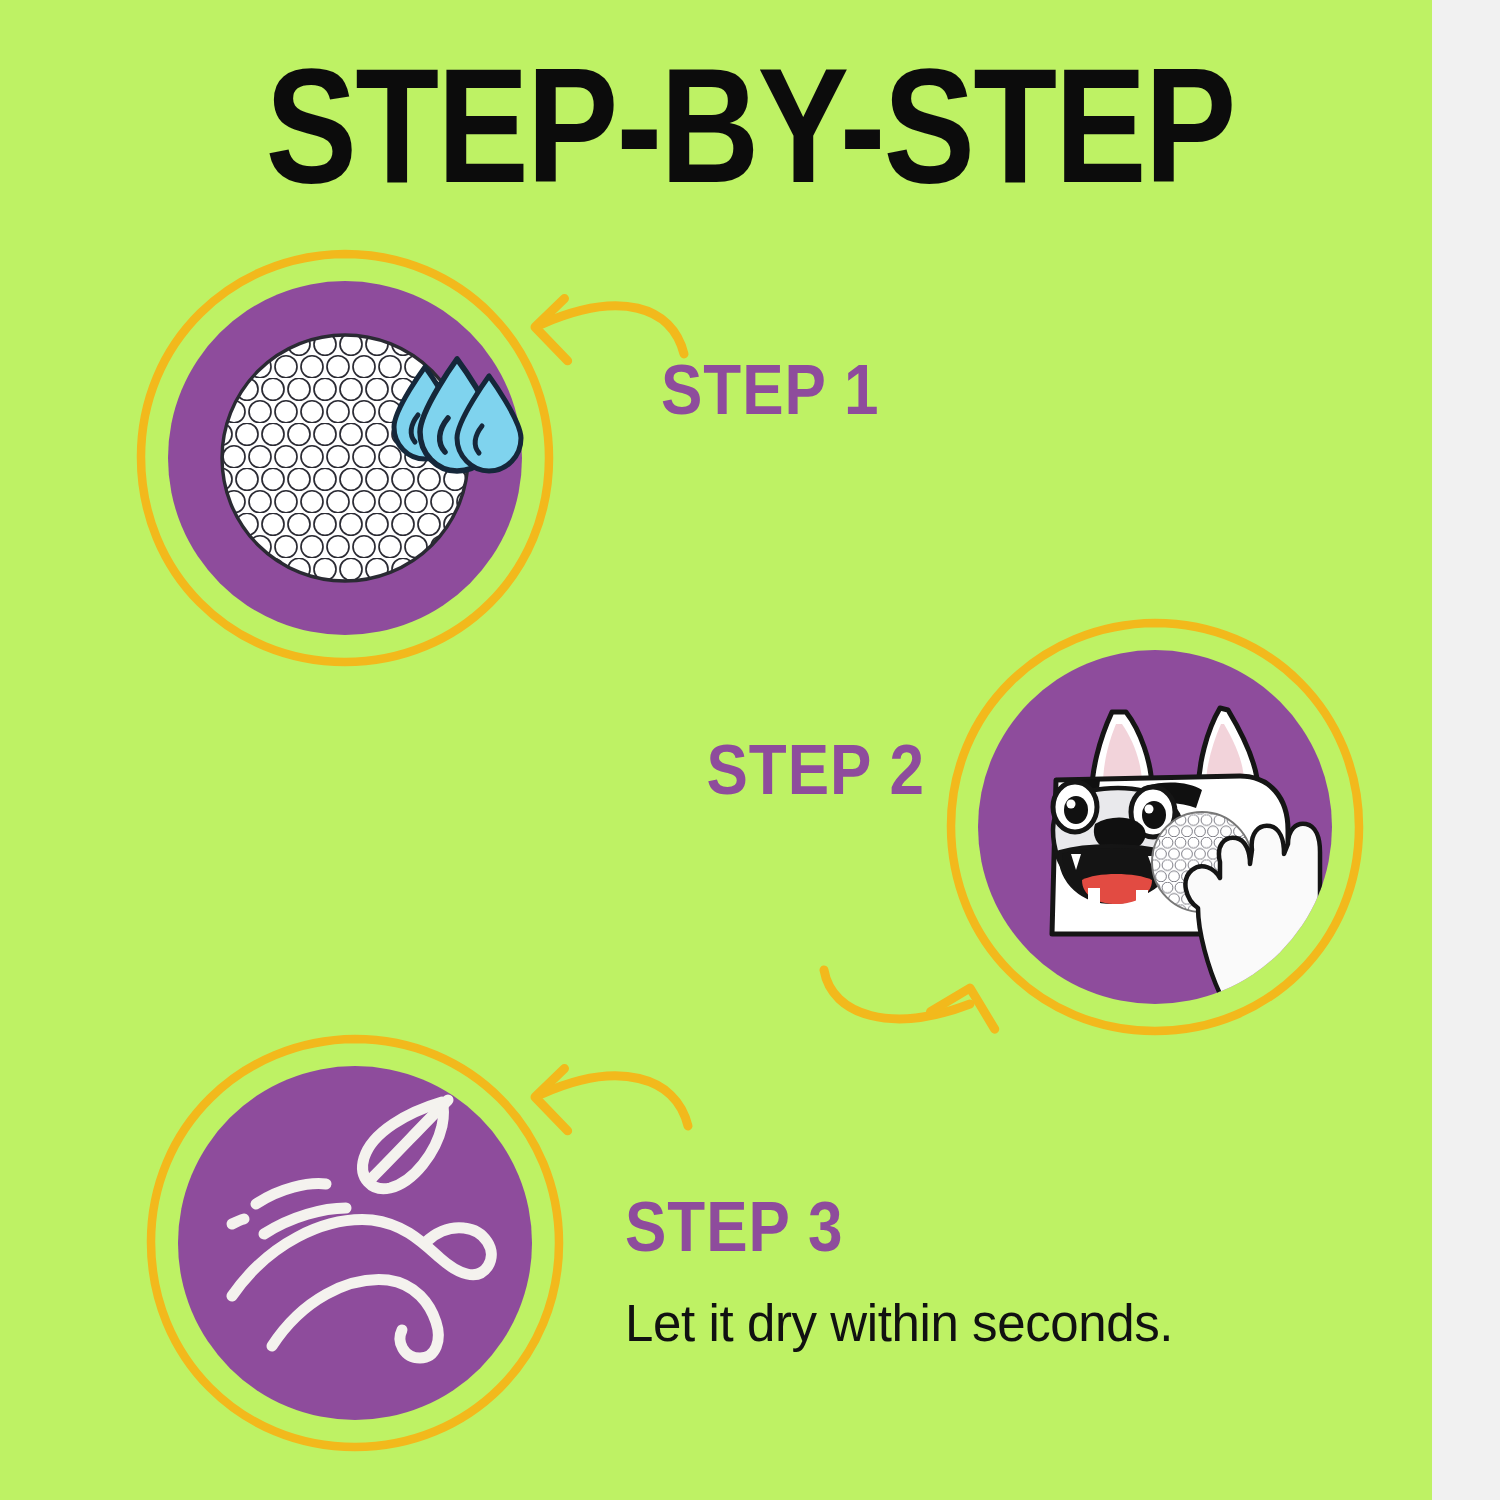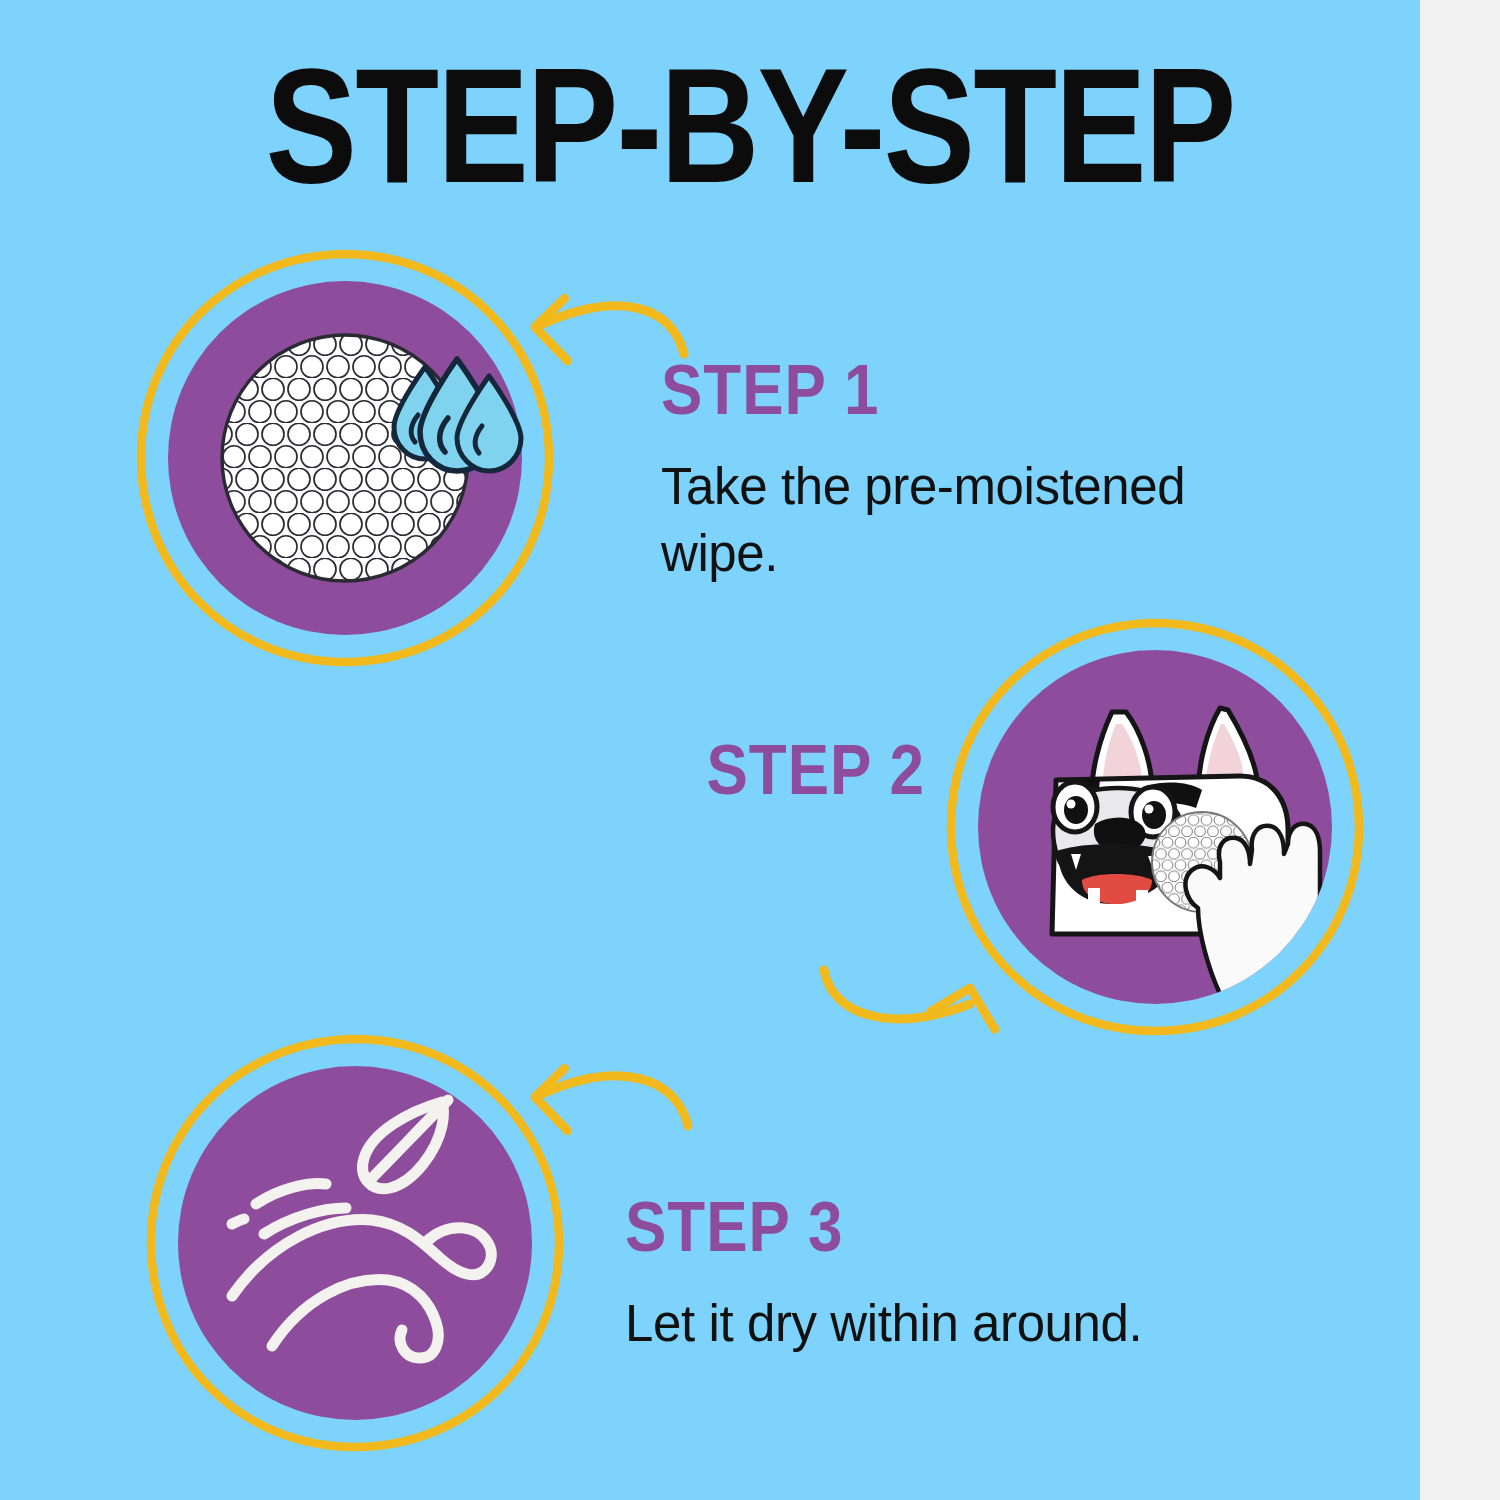--- a/index.html
+++ b/index.html
@@ -10,21 +10,22 @@
     width: 1500px;
     height: 1500px;
     background: #F1F1F1;
     font-family: "Liberation Sans", sans-serif;
     overflow: hidden;
   }
   #stage {
     position: relative;
     width: 1420px;
     height: 1500px;
-    background: #7dd3fc;
+    background: #bef264;
+    padding-left: 12px;
   }
 
   
   #page-title {
     position: absolute;
     left: 0;
     top: 44px;
     width: 1500px;
     text-align: center;
     font-family: "Liberation Sans", sans-serif;
@@ -141,21 +142,20 @@
     <svg width="180" height="90" viewBox="0 0 180 90" aria-hidden="true">
       <g>
         <path d="M 172 78 C 160 30, 108 14, 30 48" fill="none" stroke="#F2B91C" stroke-width="9" stroke-linecap="round"></path>
         <path d="M 23 10 L 23 51 L 70 51" fill="none" stroke="#F2B91C" stroke-width="9" stroke-linecap="round" stroke-linejoin="round" transform="rotate(46 23 51)"></path>
       </g>
     </svg>
   </div>
 
   <div class="step-text align-left" style="left:625px; top:355px; width:600px;margin-left:36px;">
     <div class="step-heading">STEP 1</div>
-    <div class="step-body" style="margin-top:36px; max-width:545px;">Take the pre-moistened wipe.</div>
   </div>
 
   <div class="step-text align-right" style="left:340px; top:735px; width:585px;">
     <div class="step-heading">STEP 2</div>
   </div>
 
   <div class="step-circle" style="left:940px; top:612px;">
     <svg width="430" height="430" viewBox="0 0 430 430" aria-hidden="true">
       <defs>
         <clipPath id="discClip2">
@@ -314,16 +314,16 @@
     <svg width="190" height="95" viewBox="0 0 190 95" aria-hidden="true">
       <g>
         <path d="M 178 80 C 166 30, 108 14, 32 48" fill="none" stroke="#F2B91C" stroke-width="9" stroke-linecap="round"></path>
         <path d="M 25 10 L 25 51 L 72 51" fill="none" stroke="#F2B91C" stroke-width="9" stroke-linecap="round" stroke-linejoin="round" transform="rotate(46 25 51)"></path>
       </g>
     </svg>
   </div>
 
   <div class="step-text align-left" style="left:625px; top:1192px; width:640px;">
     <div class="step-heading">STEP 3</div>
-    <div class="step-body" style="margin-top:36px;">Let it dry within around.</div>
+    <div class="step-body" style="margin-top:36px;">Let it dry within seconds.</div>
   </div>
 
 </div>
 
 </body></html>

